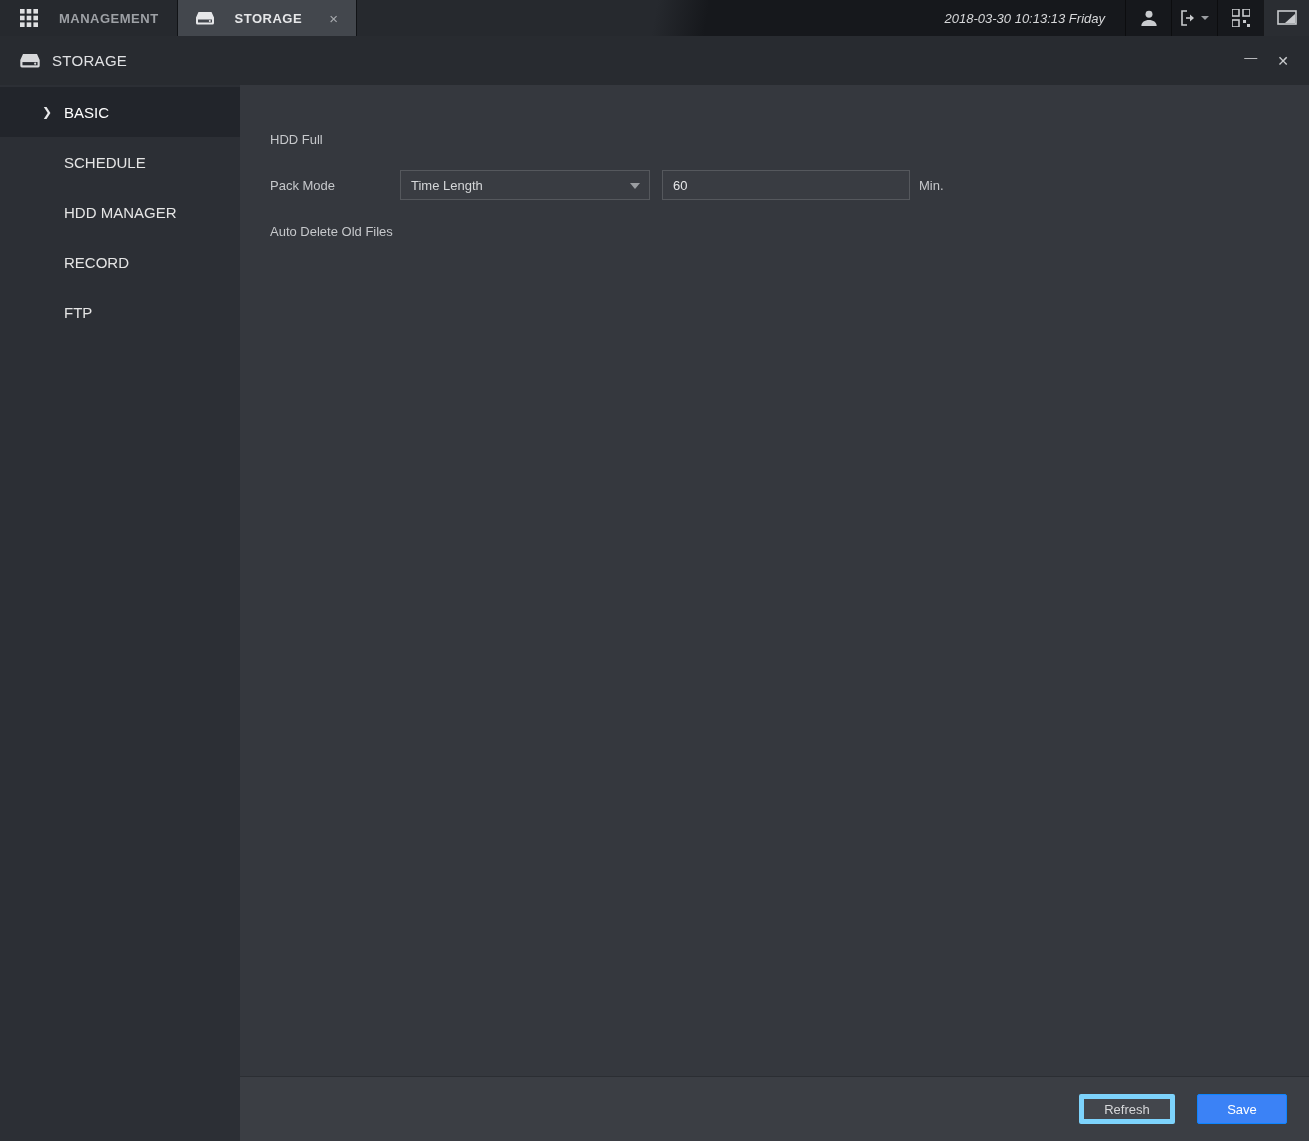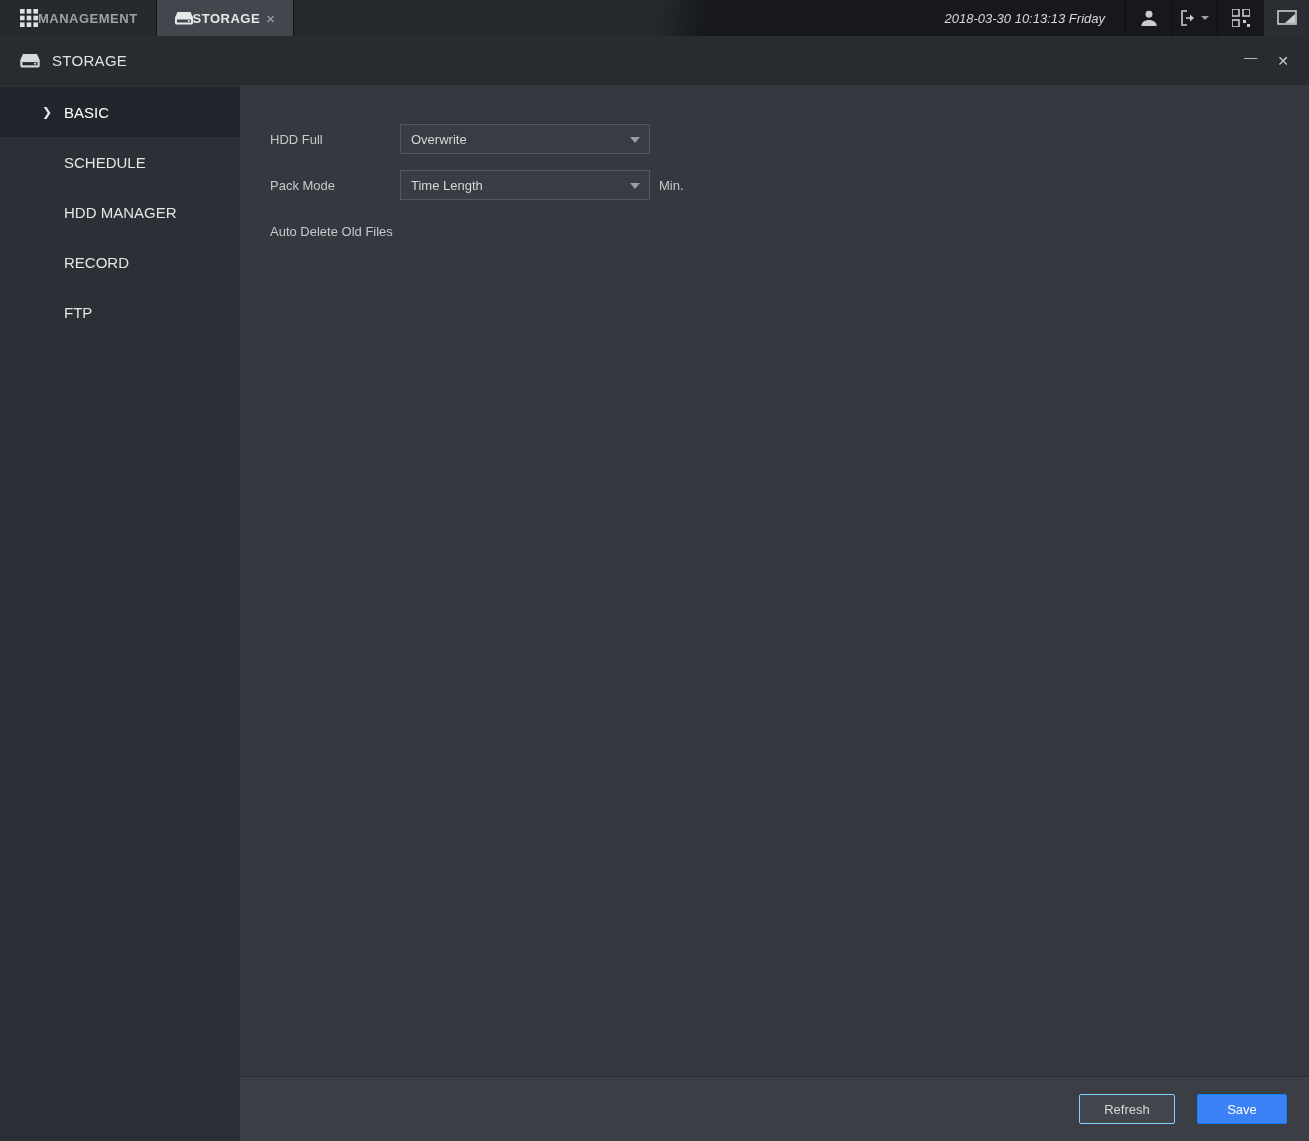--- a/index.html
+++ b/index.html
@@ -15,21 +15,21 @@
   
   .topbar {
     height:36px;
     background:linear-gradient(100deg,#26292e 0%,#26292e 50%,#16181c 54%,#16181c 100%);
     display:flex; align-items:stretch;
     position:relative;
   }
   .tab {
     display:flex; align-items:center;
     padding:0 18px;
-    gap:0;
+    gap:21px;
     font-size:13px; font-weight:bold; letter-spacing:.5px;
     color:#9ea1a6;
     cursor:default;
   }
   .tab.mgmt { padding-left:20px; }
   .tab.active {
     background:#43474d;
     color:#e6e7e9;
     border-left:1px solid #111316;
     border-right:1px solid #111316;
@@ -142,21 +142,21 @@
   }
   .btn {
     height:30px; font-size:13px;
     display:flex; align-items:center; justify-content:center;
     border-radius:2px; cursor:default;
     font-family:"Liberation Sans", sans-serif;
   }
   .btn-refresh {
     width:96px;
     background:#43464c;
-    border:1px solid #7dd3fc;
+    border:5px solid #7dd3fc;
     color:#d6d7d9;
   }
   .btn-save {
     width:90px;
     background:#3b82f6;
     border:1px solid #0d84ff;
     color:#ffffff;
   }
 
   svg { display:block; }
@@ -275,32 +275,29 @@
     <div class="side-item">
       <span>FTP</span>
     </div>
   </div>
 
   <div class="main">
     <div class="form">
 
       <div class="form-row">
         <span class="form-label">HDD Full</span>
-        <div class="select">
-          <span>Overwrite</span>
-          <span class="caret"></span>
-        </div>
       </div>
 
       <div class="form-row">
         <span class="form-label">Pack Mode</span>
         <div class="select">
           <span>Time Length</span>
           <span class="caret"></span>
         </div>
+        <input class="text-input" type="text" value="60" style="">
         <span class="unit">Min.</span>
       </div>
 
       <div class="form-row">
         <span class="form-label">Auto Delete Old Files</span>
       </div>
 
     </div>
 
     <div class="footer">

